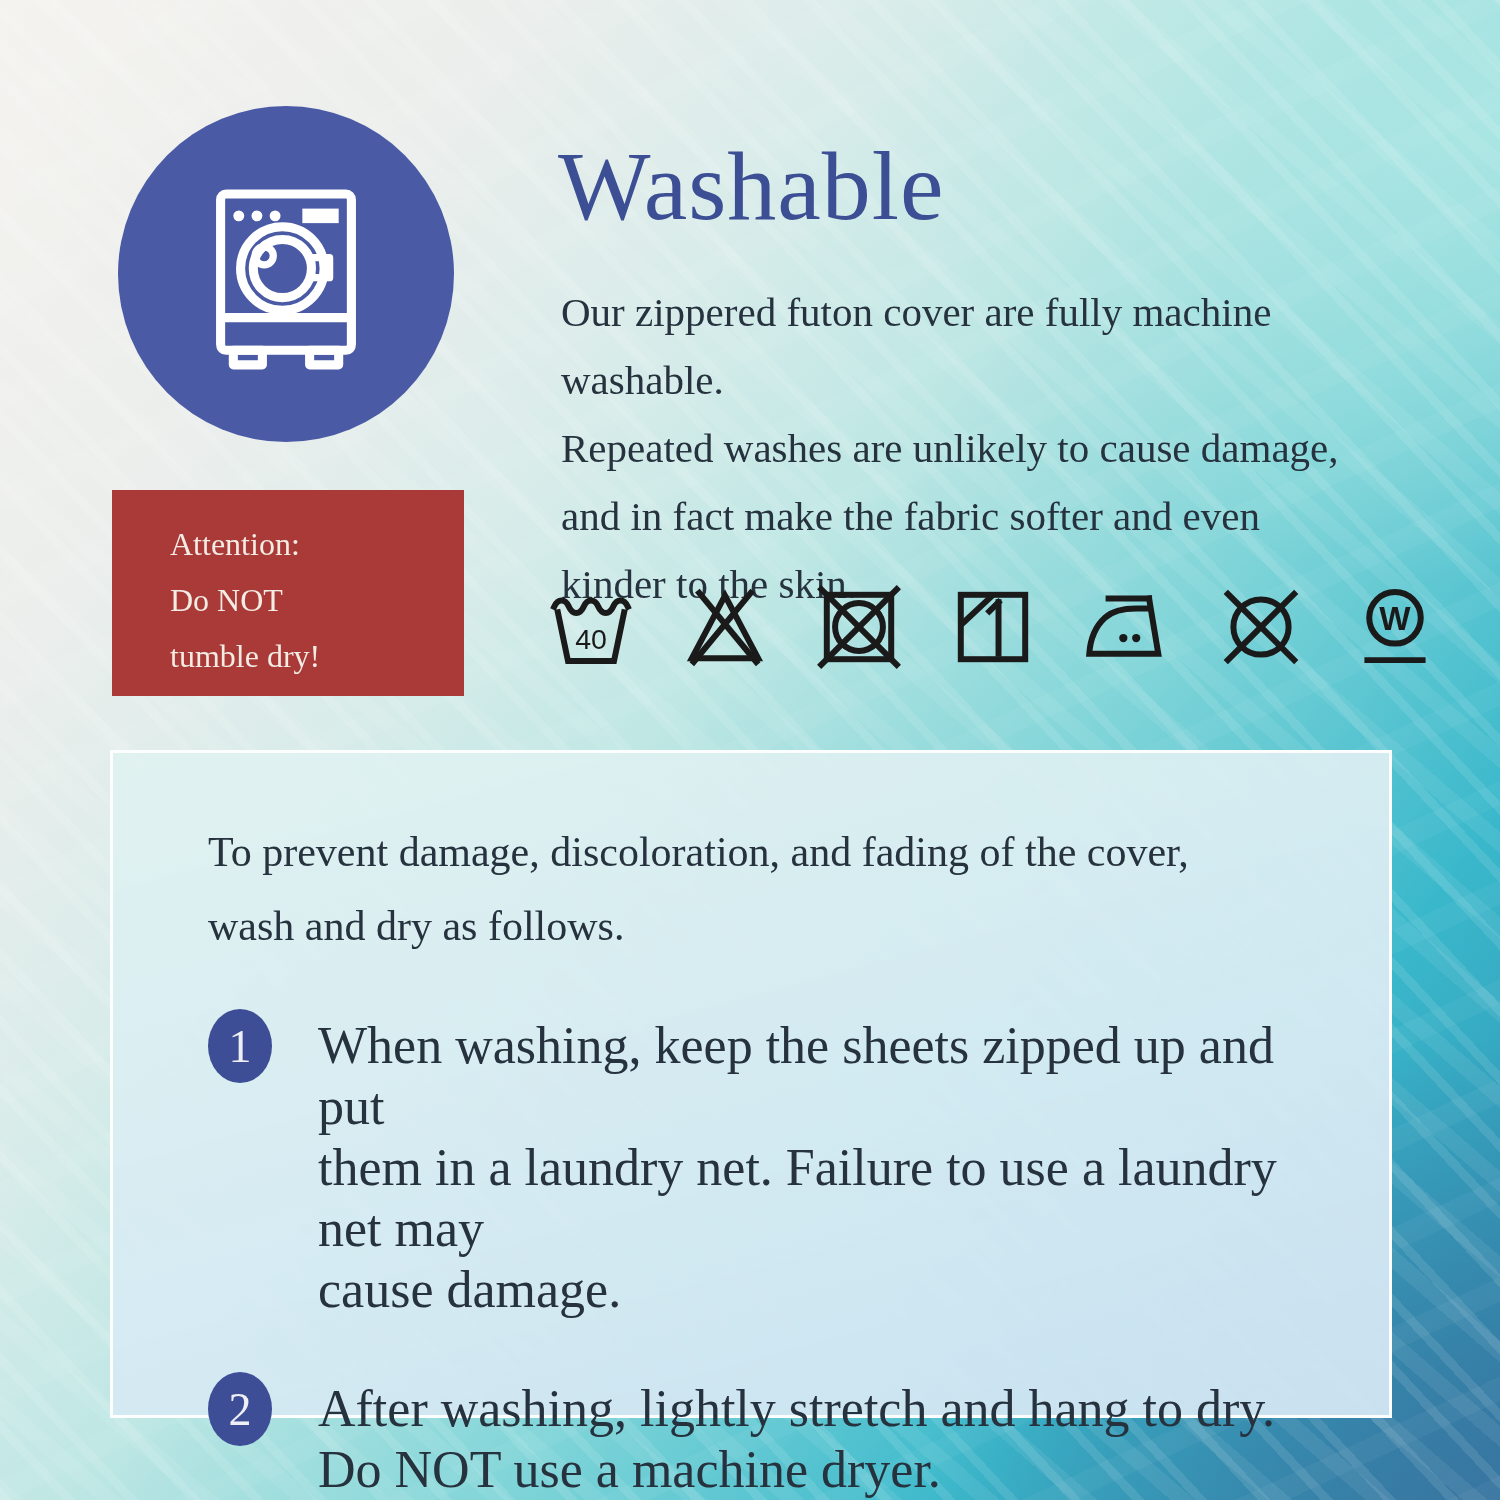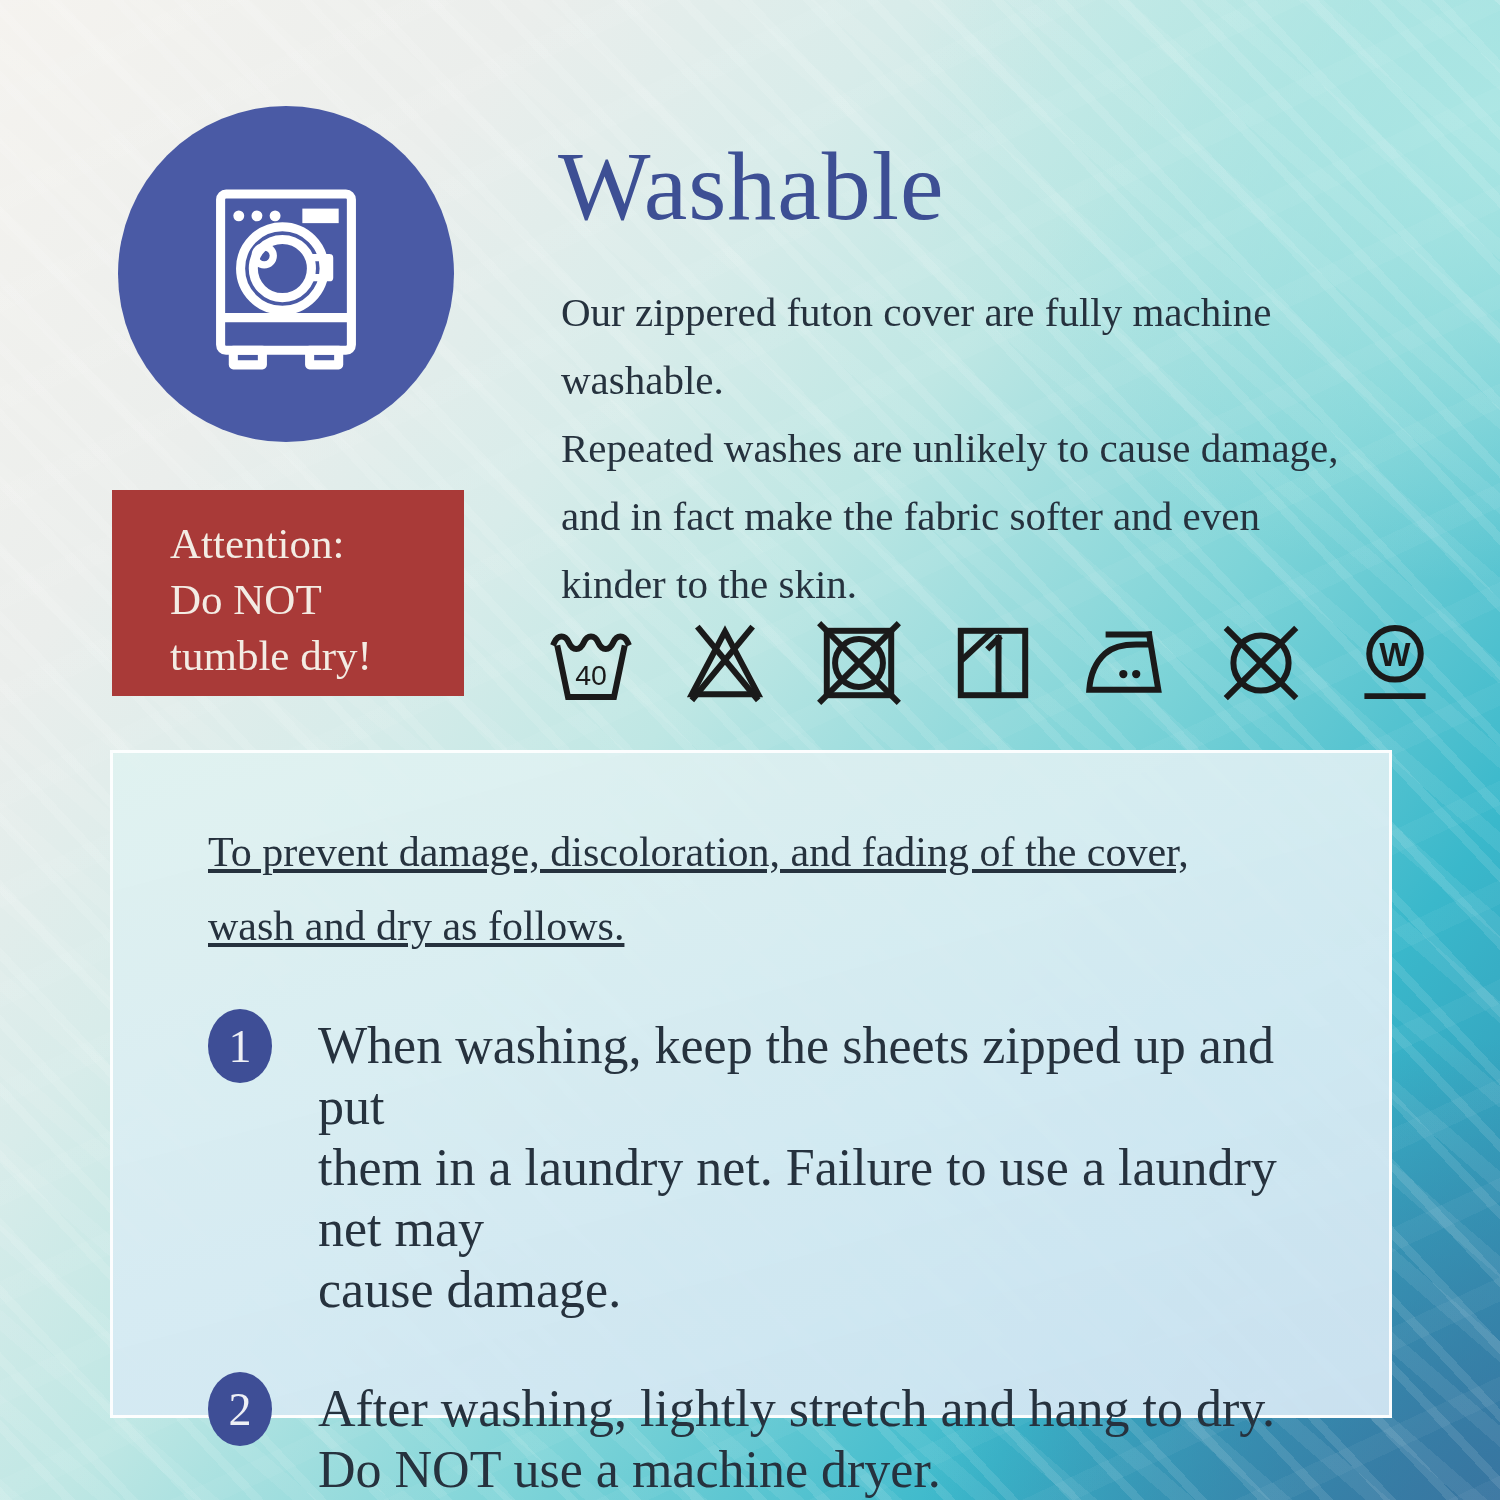--- a/index.html
+++ b/index.html
@@ -62,21 +62,21 @@
     font-size: 41px;
     line-height: 68px;
     color: #26323e;
     white-space: pre-line;
   }
 
   
   .symbols {
     position: absolute;
     left: 545px;
-    top: 617px;
+    top: 581px;
     display: flex;
     align-items: center;
     gap: 42px;
   }
   .symbols svg { width: 92px; height: 92px; display: block; }
   .symbols .stroke {
     fill: none;
     stroke: #1a1a1a;
     stroke-width: 6.5;
     stroke-linecap: square;
@@ -94,21 +94,21 @@
     left: 112px;
     top: 490px;
     width: 352px;
     height: 206px;
     background: #a93a38;
     box-sizing: border-box;
     padding: 26px 10px 0 58px;
   }
   .attention-text {
     color: #f3ece4;
-    font-size: 43px;
+    font-size: 32px;
     line-height: 56px;
     white-space: pre-line;
   }
 
   
   .panel {
     position: absolute;
     left: 110px;
     top: 750px;
     width: 1282px;
@@ -116,21 +116,20 @@
     box-sizing: border-box;
     border: 3px solid rgba(255,255,255,0.92);
     background: linear-gradient(165deg, rgba(224,242,240,0.94) 0%, rgba(215,235,243,0.95) 55%, rgba(206,228,242,0.97) 100%);
   }
   .panel-intro {
     margin: 62px 60px 0 95px;
     font-size: 42px;
     line-height: 74px;
     color: #26323e;
     white-space: pre-line;
-    text-decoration: underline;
   }
   .steps { margin: 44px 40px 0 95px; }
   .step {
     display: flex;
     align-items: flex-start;
     gap: 46px;
     margin-bottom: 50px;
   }
   .step-badge {
     flex: 0 0 auto;

